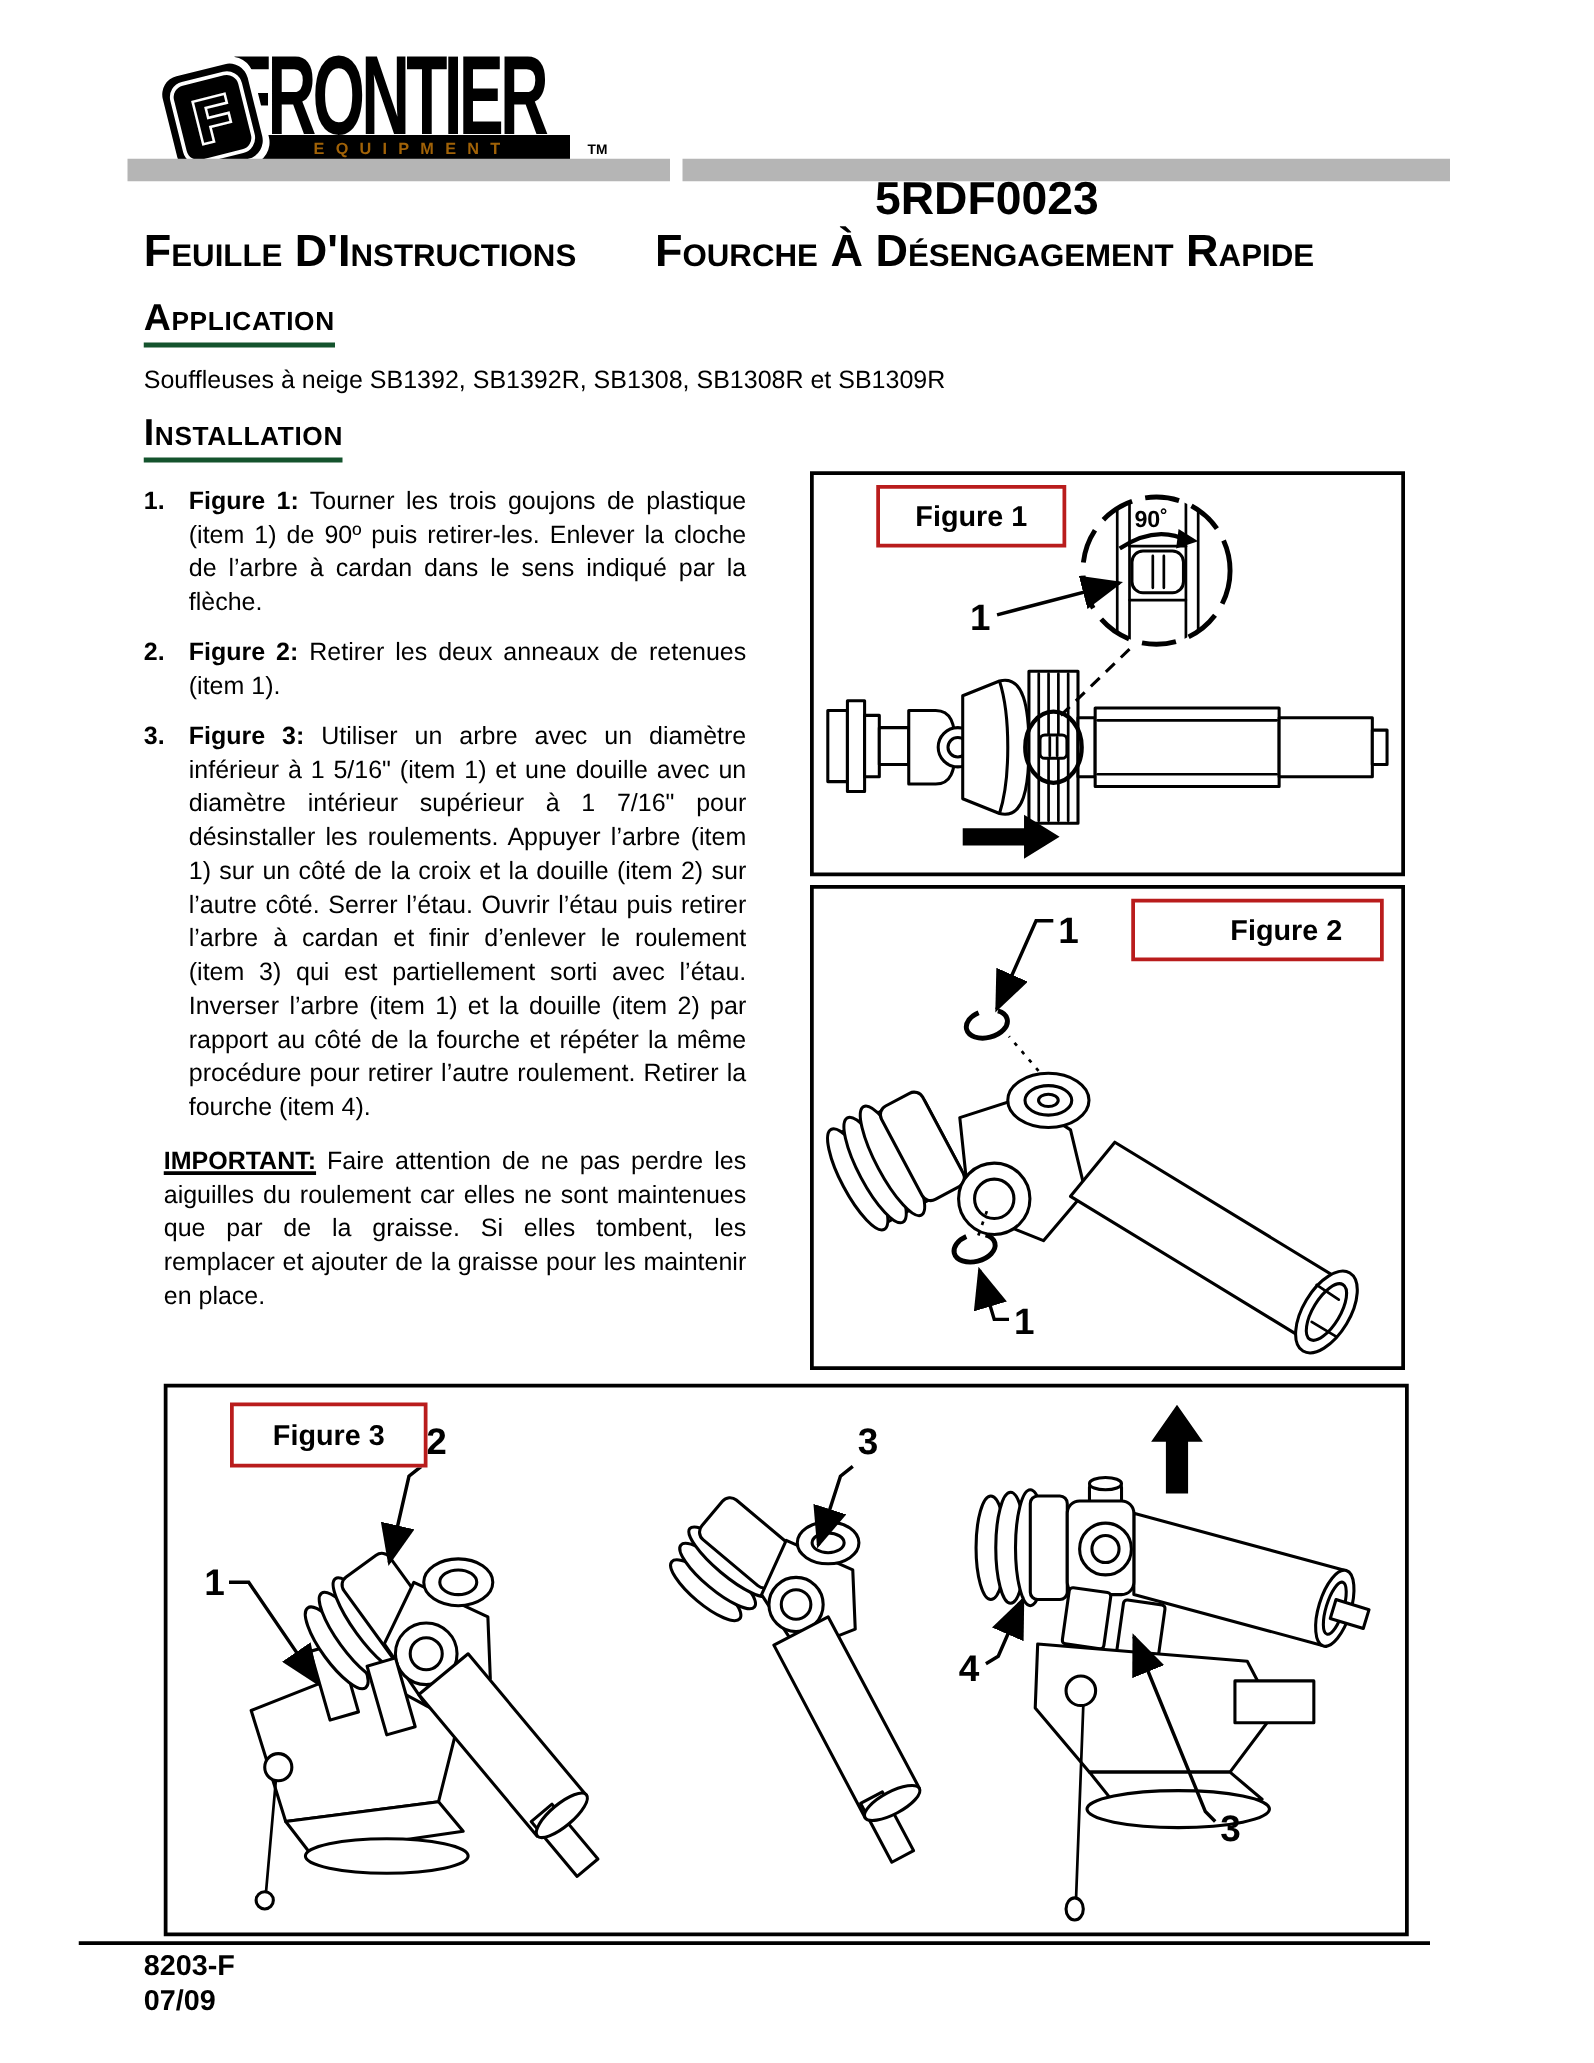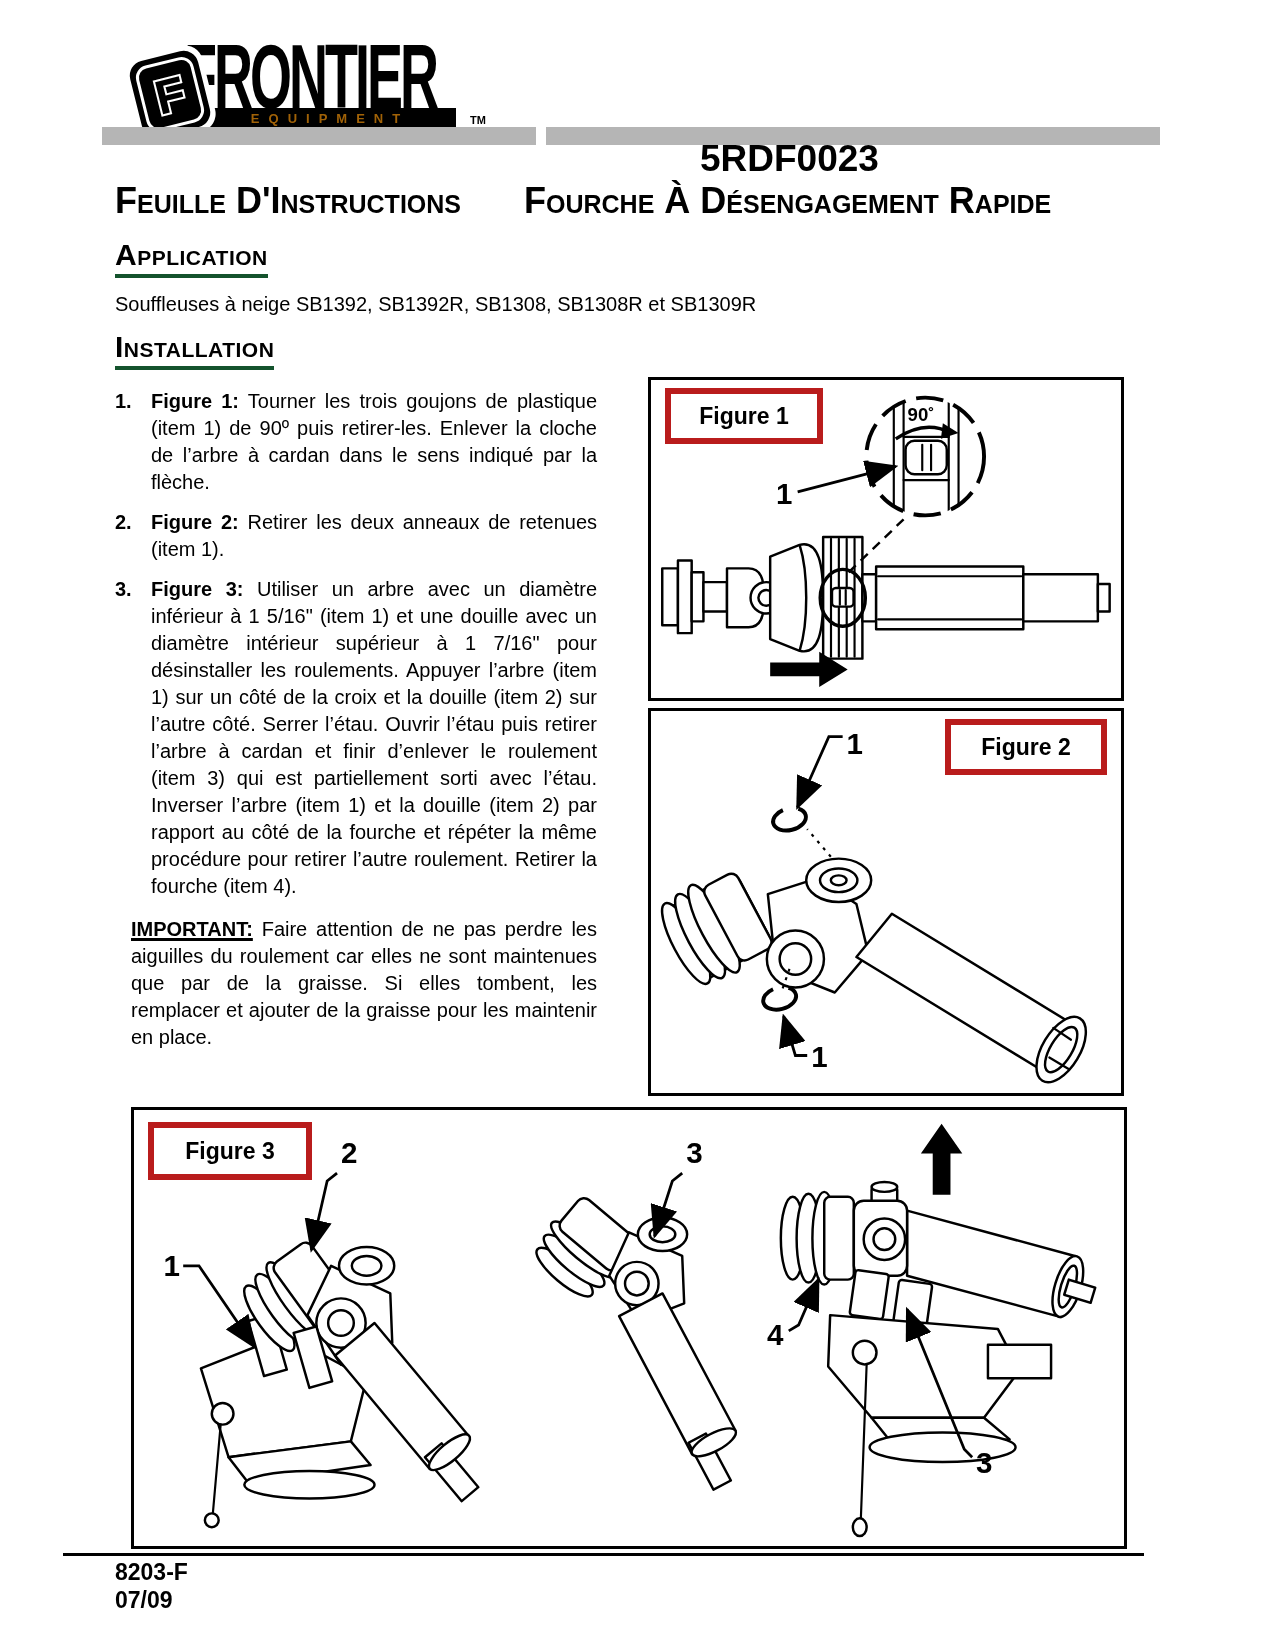--- a/index.html
+++ b/index.html
@@ -39,24 +39,24 @@
   .step-body{flex:1;text-align:justify;}
   .lead{font-weight:bold;}
   .important{margin:16px 0 0 16px;text-align:justify;}
   .imp-label{font-weight:bold;text-decoration:underline;text-decoration-thickness:2.5px;}
 
   
   .figbox{position:absolute;border:3px solid #000;background:#fff;}
   #fig1{left:648px;top:377px;width:470px;height:318px;}
   #fig2{left:648px;top:708px;width:470px;height:382px;}
   #fig3{left:131px;top:1107px;width:990px;height:436px;}
-  .fig-label{position:absolute;border:6px solid #b91c1c;background:#fff;font-weight:bold;
-             font-size:23px;display:flex;align-items:center;justify-content:center;z-index:3;}
+  .fig-label{position:absolute;border:3px solid #b91c1c;background:#fff;font-weight:bold;
+             font-size:23px;display:flex;align-items:center;justify-content:center;z-index:3;margin-left:36px;}
   .fig-label.f1{left:14px;top:8px;width:146px;height:44px;}
-  .fig-label.f2{right:14px;top:8px;width:150px;height:44px;}
+  .fig-label.f2{right:14px;top:8px;width:150px;height:44px;padding-left:46px;}
   .fig-label.f3{left:14px;top:12px;width:152px;height:46px;}
   .figbox svg{position:absolute;left:0;top:0;}
 
   svg .wh{fill:#fff;stroke:#000;stroke-width:2.5;stroke-linejoin:round;}
   svg .ln{fill:none;stroke:#000;stroke-width:2.2;stroke-linecap:round;stroke-linejoin:round;}
   svg .ldr{fill:none;stroke:#000;stroke-width:2.8;}
   svg .dot{fill:none;stroke:#000;stroke-width:2.2;stroke-dasharray:3 6;}
   svg .blk{fill:#000;stroke:none;}
   svg text{font-family:"Liberation Sans","DejaVu Sans",sans-serif;}
   svg .callout{font-size:30px;font-weight:bold;fill:#000;}

